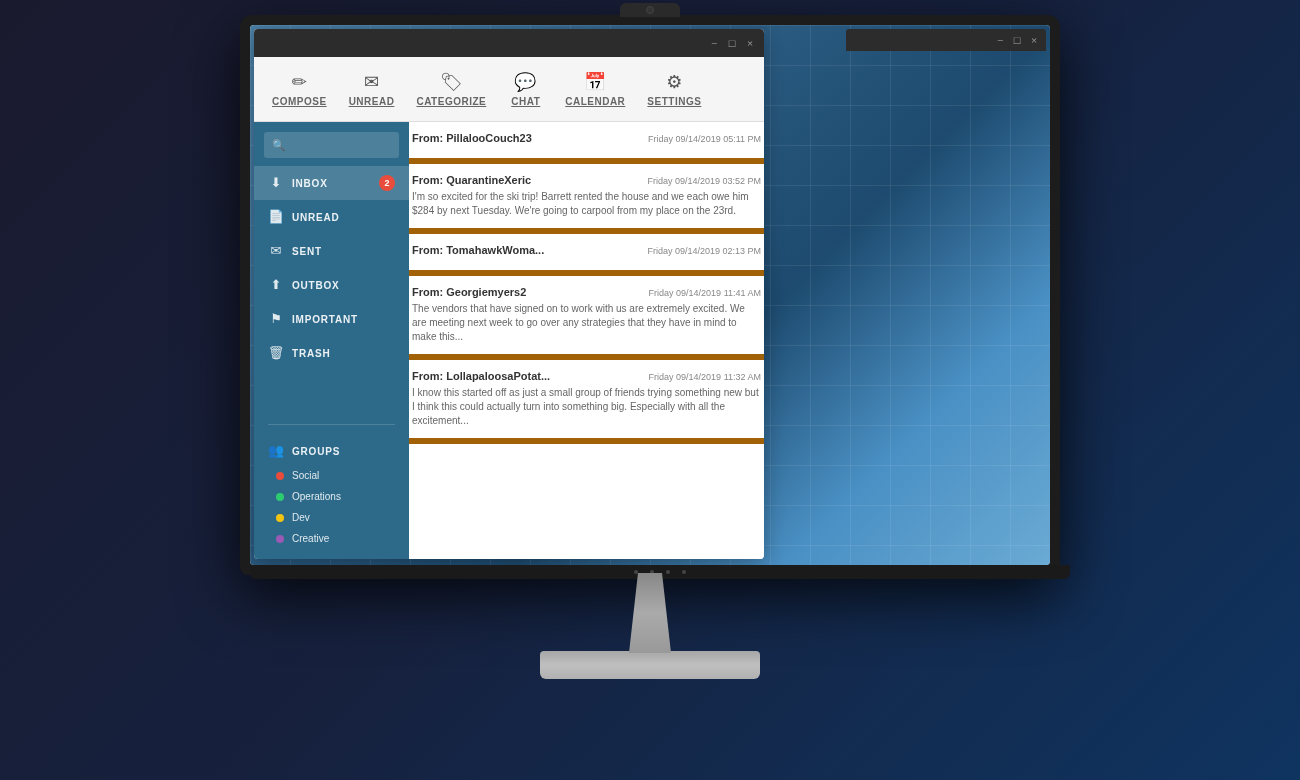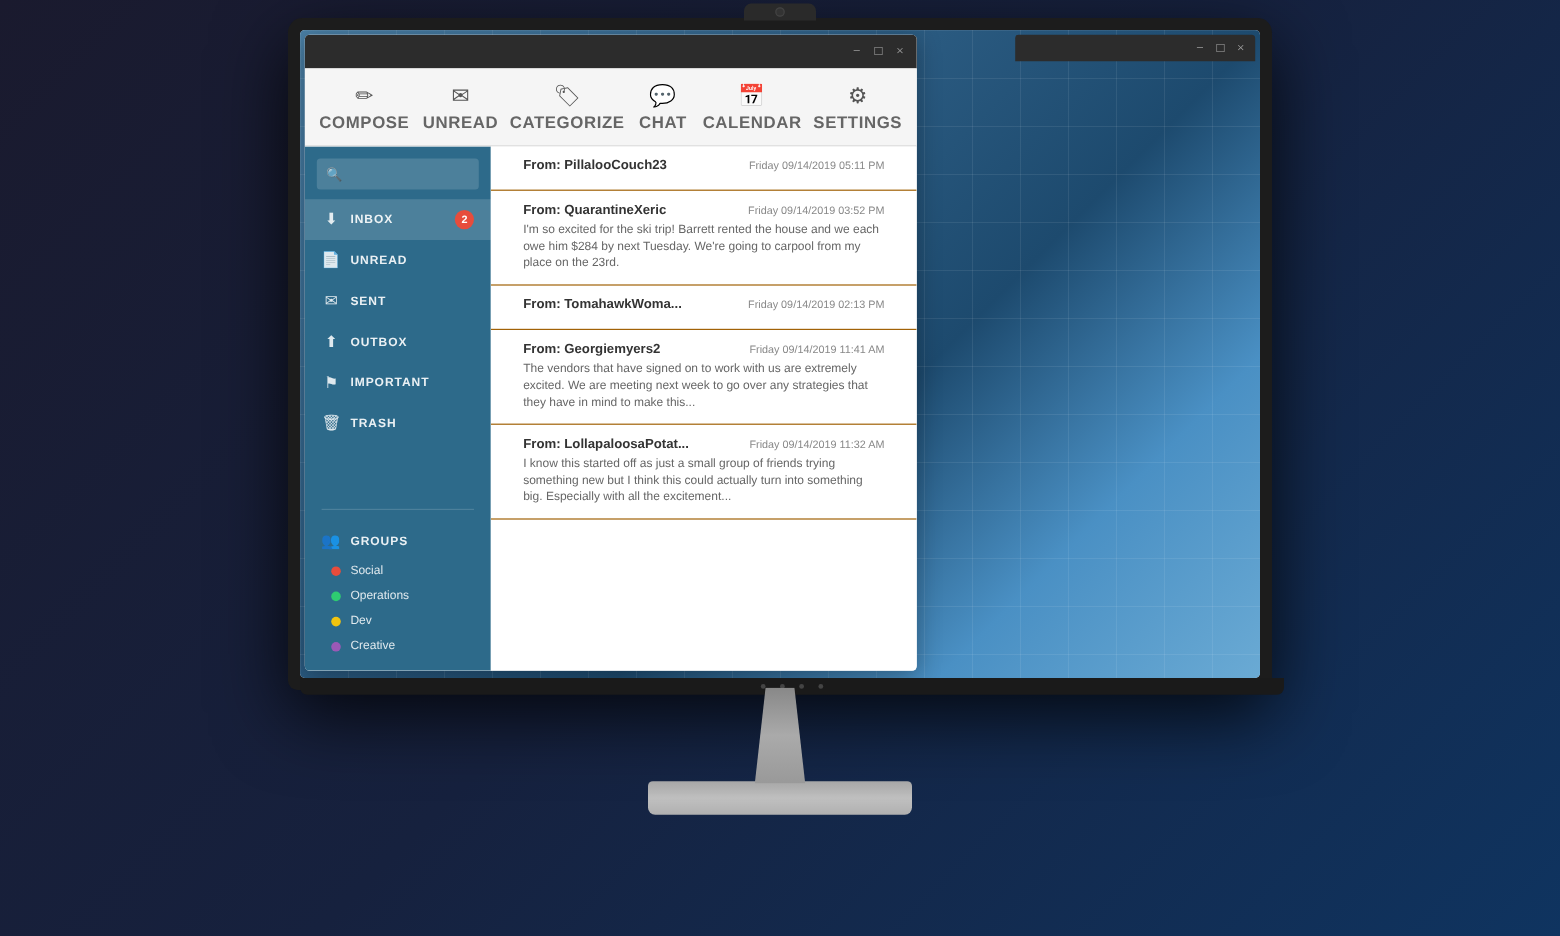--- a/index.html
+++ b/index.html
@@ -112,25 +112,26 @@
       border-radius: 4px;
       min-width: 55px;
     }
 
     .toolbar-icon {
       font-size: 18px;
       color: #555;
     }
 
     .toolbar-label {
-      font-size: 14px;
+      font-size: 10px;
       color: #666;
       letter-spacing: 0.5px;
       font-weight: 600;
       font-family: Arial, sans-serif;
+      text-decoration: underline;
     }
 
     .app-body {
       display: flex;
       flex: 1;
       overflow: hidden;
     }
 
     
     .sidebar {
@@ -243,22 +244,22 @@
     }
 
     
     .email-list {
       flex: 1;
       overflow-y: auto;
       background: #fff;
     }
 
     .email-item {
-      padding: 10px 27px;
-      border-bottom: 1px solid #a16207;
+      padding: 10px 3px;
+      border-bottom: 6px solid #a16207;
       cursor: pointer;
     }
 
     .email-item.selected {
       background: #e8e8e8;
     }
 
     .email-header {
       display: flex;
       justify-content: space-between;

